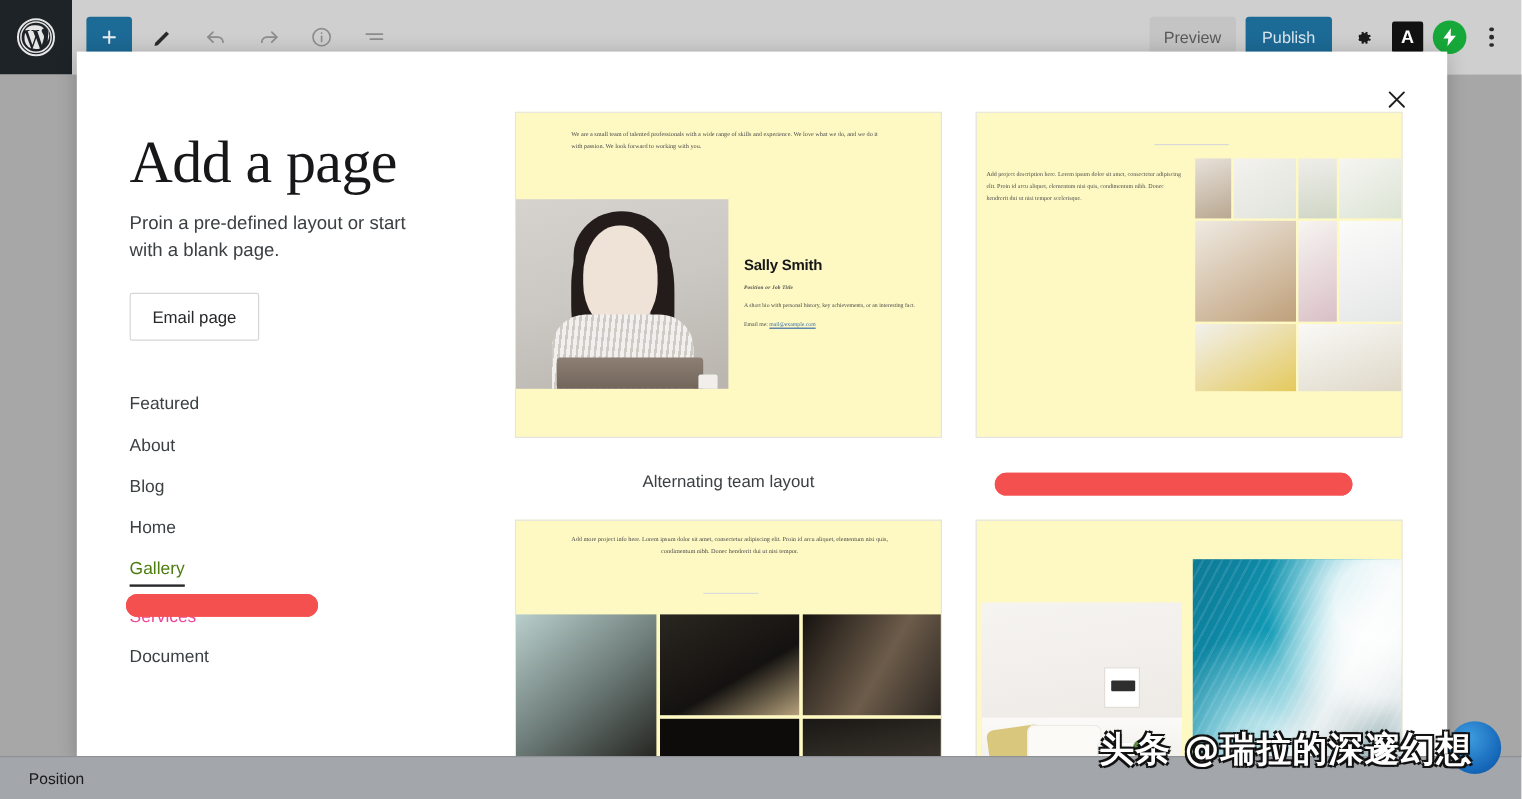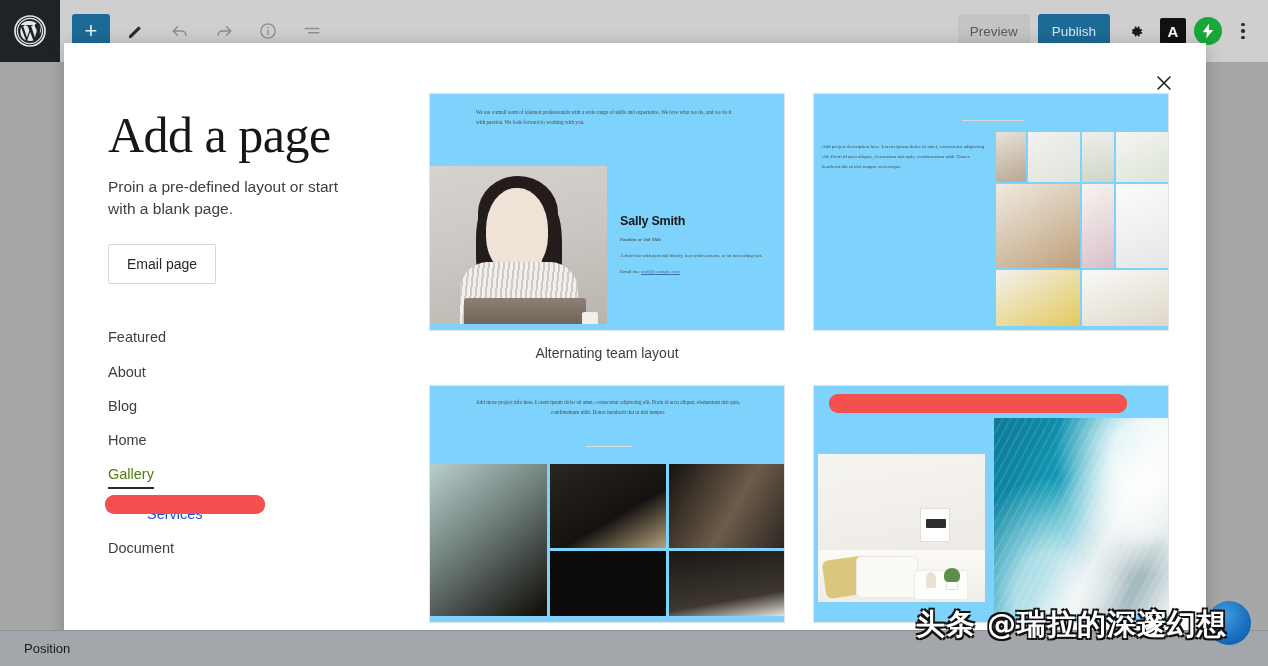--- a/index.html
+++ b/index.html
@@ -105,35 +105,35 @@
     font-size: 14px; color: #26282b; border-radius: 2px;
   }
   .nav-list { margin-top: 36px; }
   .nav-item {
     font-size: 14.5px; color: #3c4043; padding: 8px 0 8px 0; line-height: 1.25;
   }
   .nav-item.active { color: #4d7c0f; font-weight: 400; display: inline-block; }
   .nav-item.active .nav-underline {
     display: block; height: 2px; background: #2a2a2d; margin-top: 4px; width: 100%;
   }
-  .nav-item.redacted { color: #1d4ed8; margin-left: 39px; }
+  .nav-item.redacted { color: #ec4899; }
 
   
   .pane-right {
     position: absolute; left: 365px; top: 50px; width: 740px; height: 541px;
     overflow: hidden;
   }
   .grid { display: grid; grid-template-columns: 356px 356px; gap: 24px 28px; }
   .tpl { }
   .tpl-frame {
-    width: 356px; height: 238px; border: 1px solid #e4e4e4; background: #7dd3fc;
+    width: 356px; height: 272px; border: 1px solid #e4e4e4; background: #fef9c3;
     overflow: hidden; position: relative;
   }
   .tpl-caption {
-    margin-top: 14px; text-align: center; font-size: 14px; color: #3c4043;
+    margin-top: 28px; text-align: center; font-size: 14px; color: #3c4043;
   }
 
   
   .t1-text {
     position: absolute; left: 46px; top: 14px; width: 262px;
     font-family: "Liberation Serif", serif;
     font-size: 5.2px; line-height: 1.85; color: #4a4a4a;
   }
   .t1-photo {
     position: absolute; left: 0; top: 72px; width: 177px; height: 158px;

